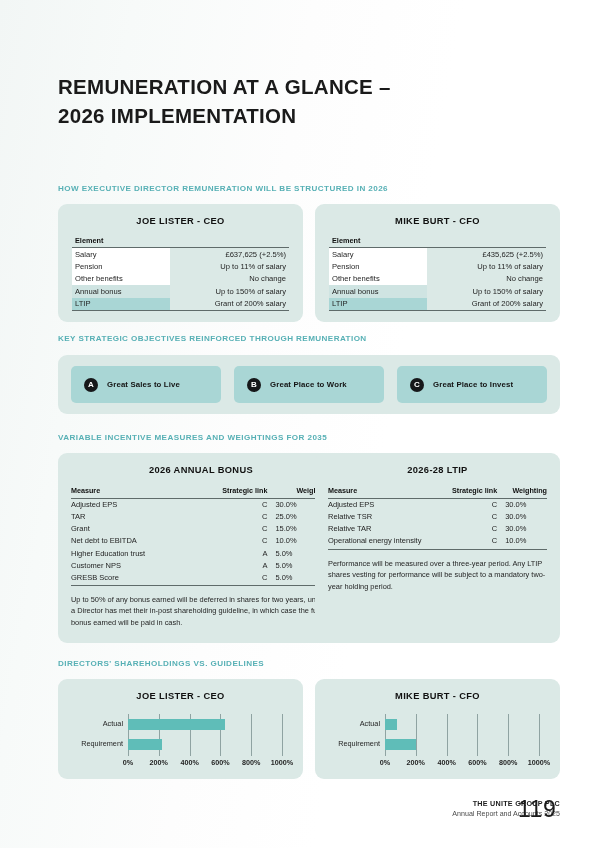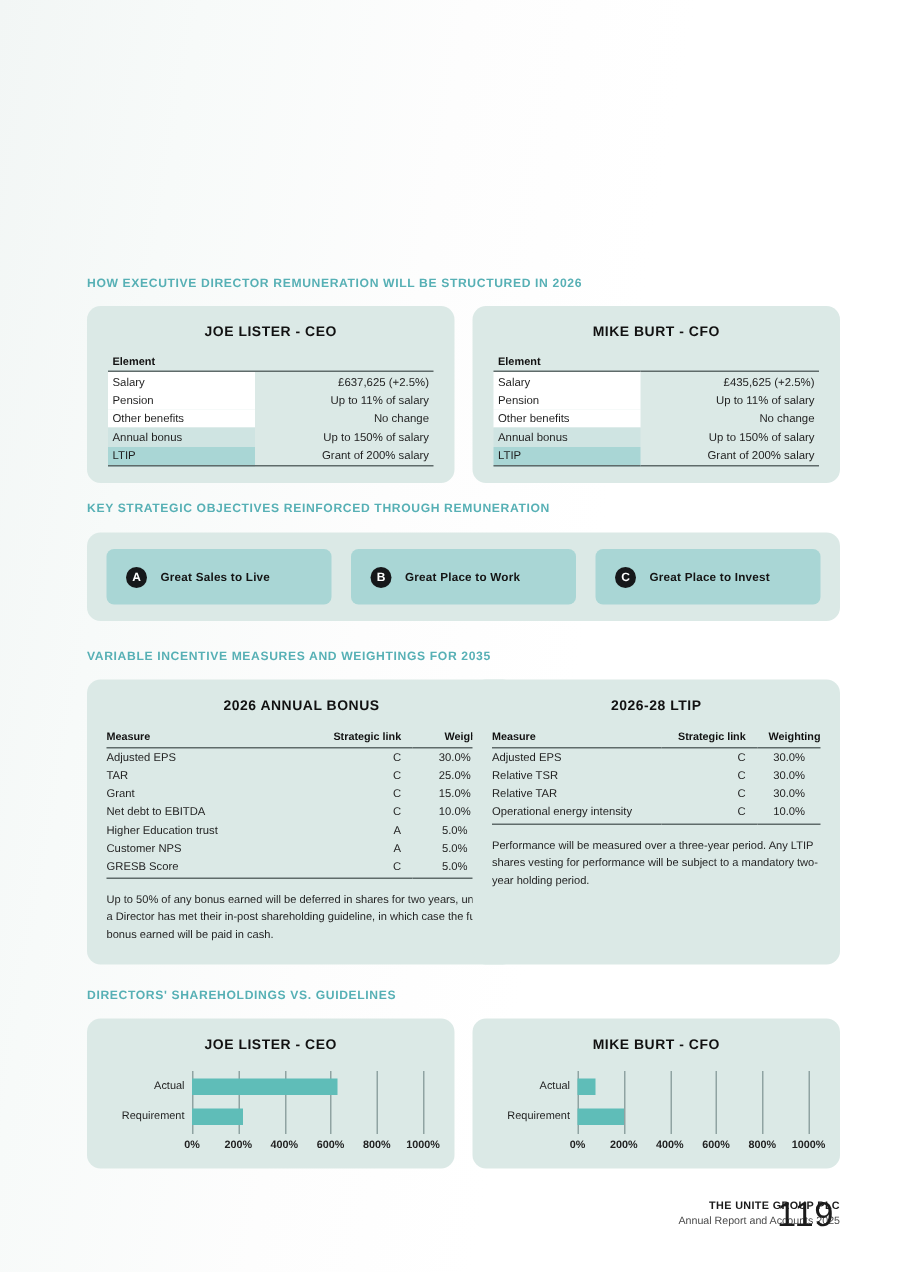--- a/index.html
+++ b/index.html
@@ -146,21 +146,21 @@
   }
   .meas-table th.m  { text-align: left; }
   .meas-table th.s  { text-align: right; padding-right: 8px; }
   .meas-table th.w  { text-align: right; }
   .meas-table td {
     padding: 1.5px 0;
     line-height: 1.22;
   }
   .meas-table td.m { text-align: left; }
   .meas-table td.s { text-align: right; padding-right: 8px; }
-  .meas-table td.w { text-align: center; }
+  .meas-table td.w { text-align: left; }
   .meas-table tr.lastrow td { border-bottom: 0.9px solid #5f6b6a; padding-bottom: 3px; }
 
   .note {
     margin: 8px 13px 0 13px;
     font-size: 7.4px;
     line-height: 1.55;
     color: #1f1f1f;
   }
 
   
@@ -243,20 +243,24 @@
     font-weight: 400;
     color: #1b1b1b;
     letter-spacing: 0.5px;
   }
 </style>
 </head>
 <body>
 
 <div id="page">
 
+  <h1 class="title">
+    <span>REMUNERATION AT A GLANCE –</span>
+    <span class="l2">2026 IMPLEMENTATION</span>
+  </h1>
 
   <div class="sec-head" id="sh1">HOW EXECUTIVE DIRECTOR REMUNERATION WILL BE STRUCTURED IN 2026</div>
 
   <div class="panel" id="remA">
     <div class="card-title">JOE LISTER - CEO</div>
     <table class="rem-table">
       <thead>
         <tr>
           <th colspan="2">Element</th>
         </tr>

